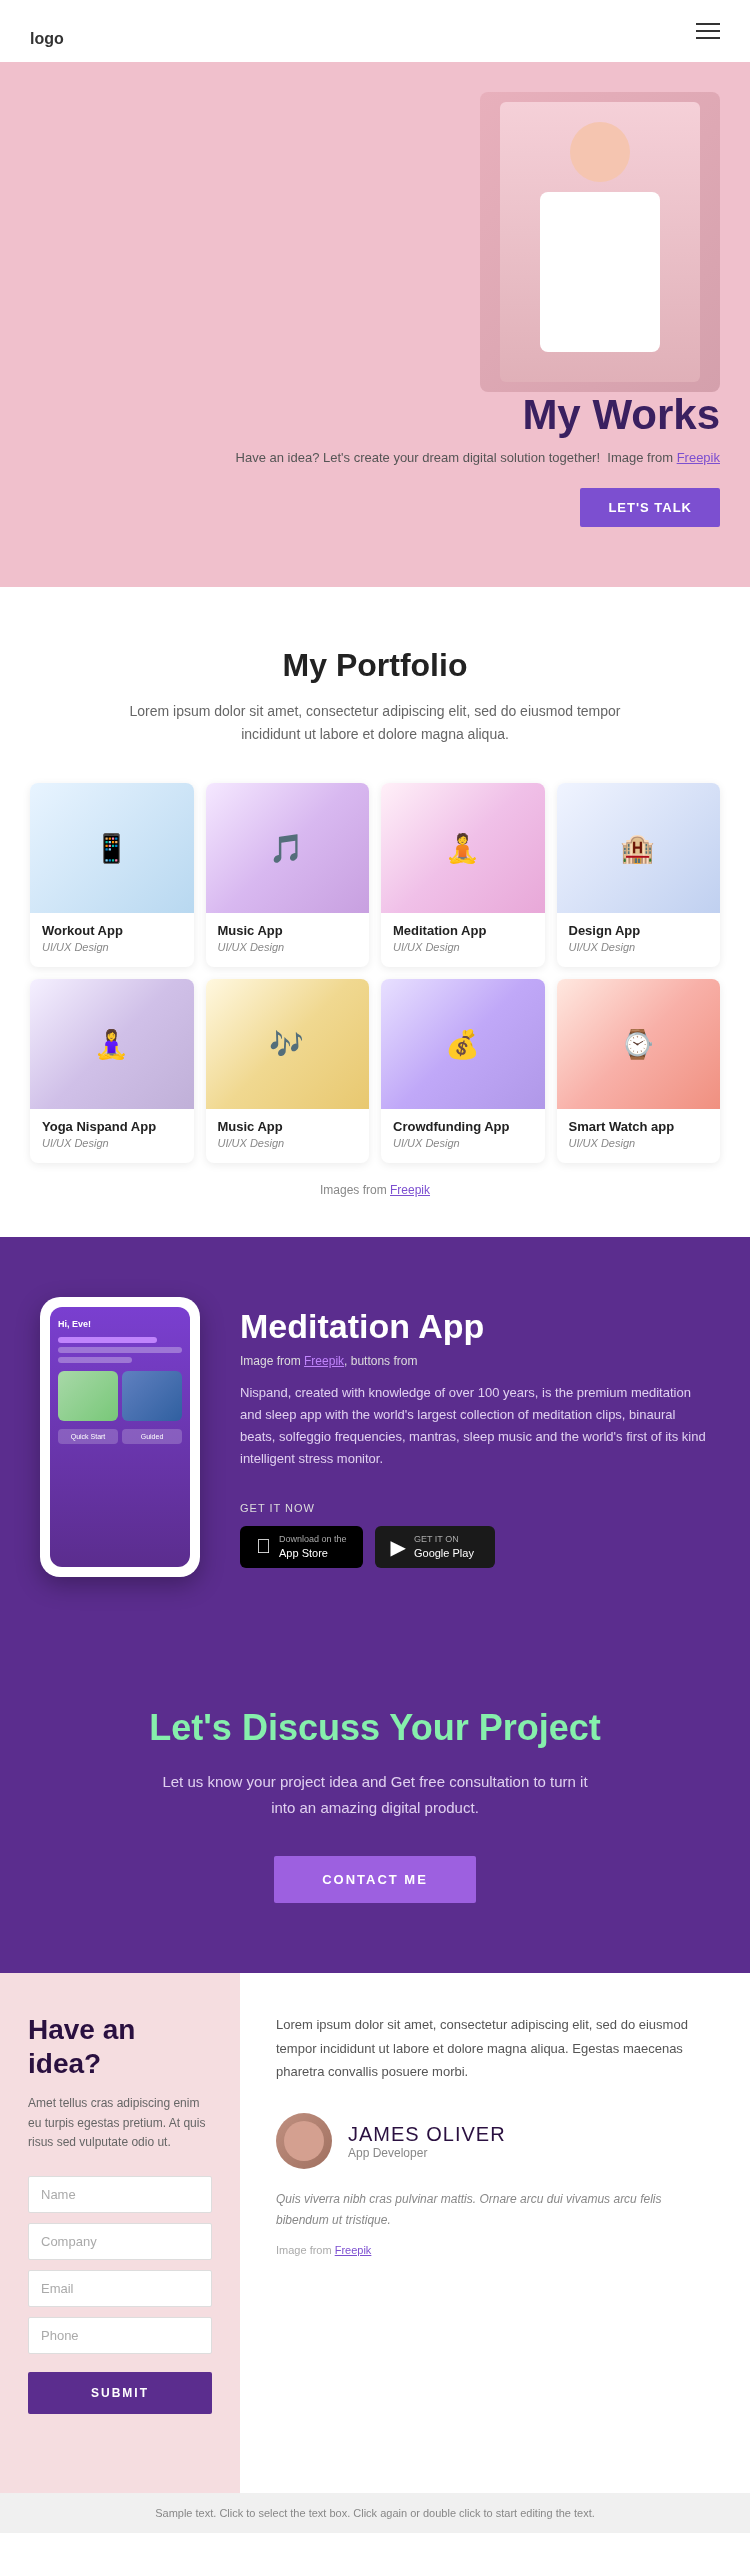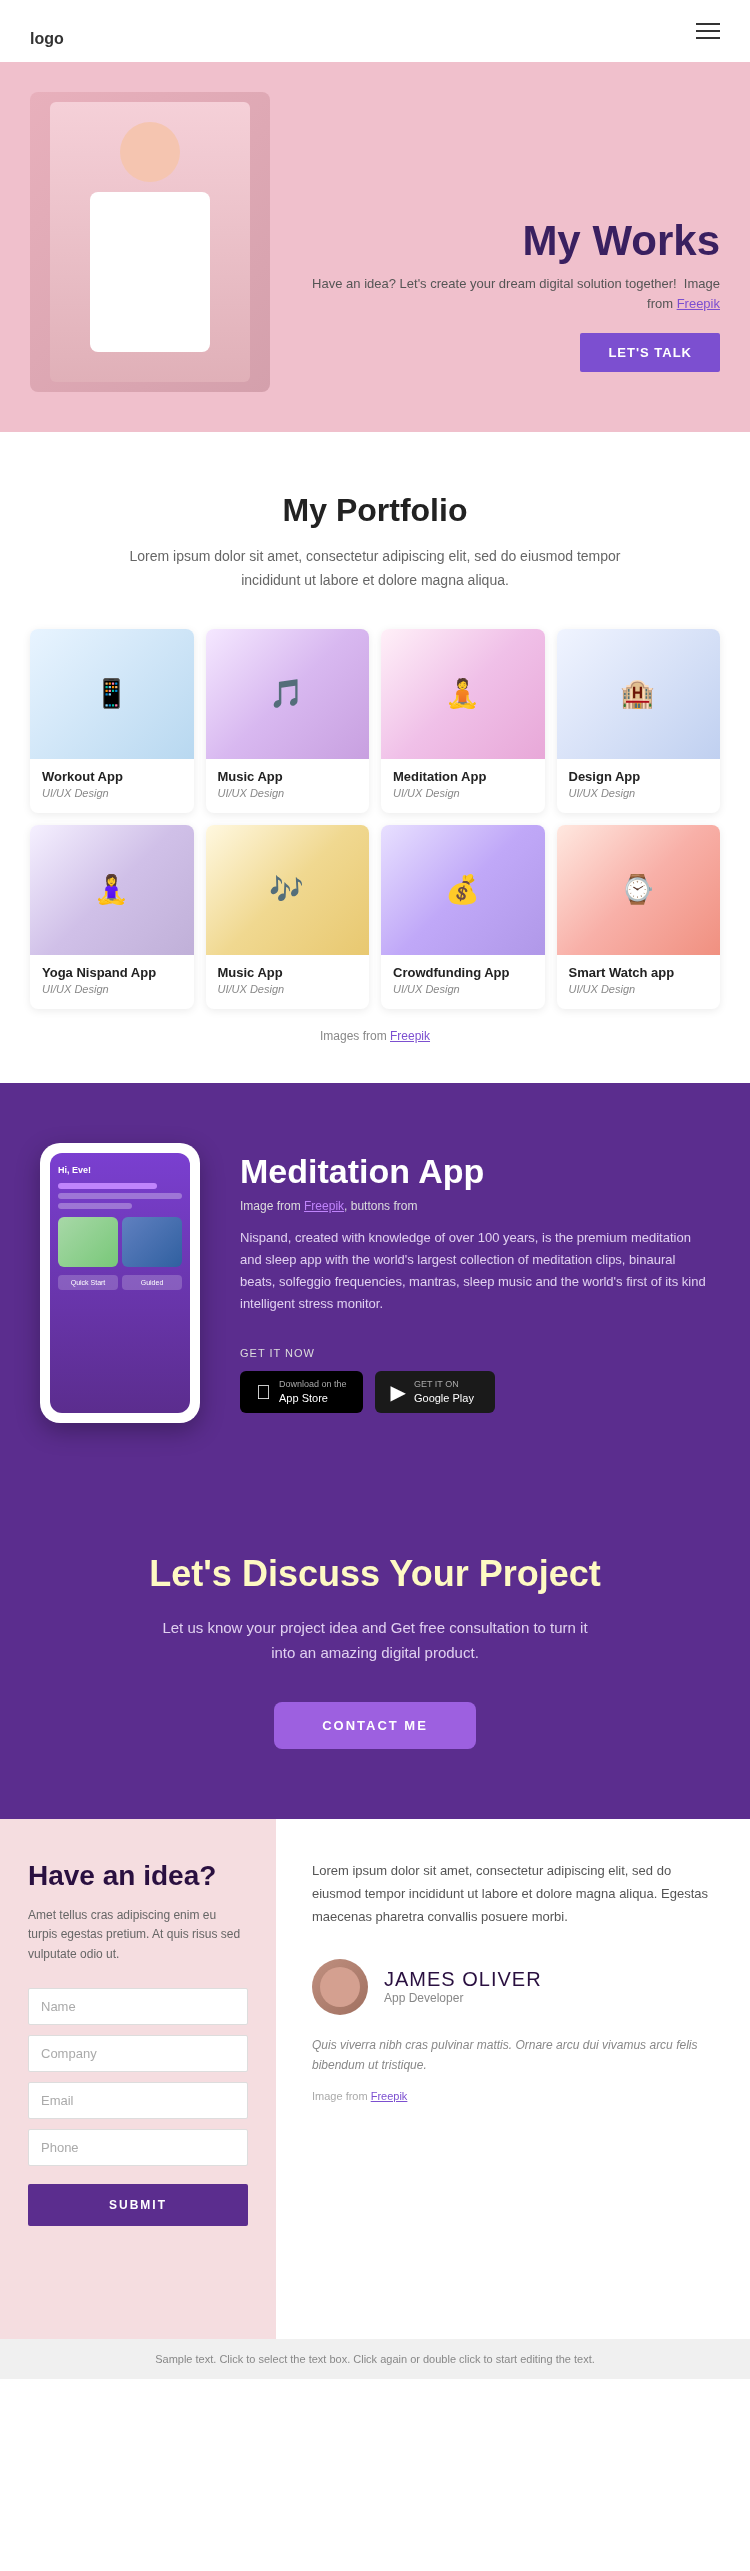--- a/index.html
+++ b/index.html
@@ -16,20 +16,21 @@
 
     
     .hero {
       background: #f0c0cc;
       min-height: 300px;
       position: relative;
       display: flex;
       align-items: flex-end;
       padding: 30px 30px 40px;
       overflow: hidden;
+      flex-direction: column;
     }
     .hero-image {
       width: 240px;
       height: 300px;
       background: linear-gradient(135deg, #e8b0bc 0%, #d4a0ac 100%);
       border-radius: 8px;
       flex-shrink: 0;
       display: flex;
       align-items: center;
       justify-content: center;
@@ -260,50 +261,50 @@
 
     
     .discuss-section {
       background: #5b2d8e;
       padding: 70px 40px;
       text-align: center;
     }
     .discuss-title {
       font-size: 36px;
       font-weight: 800;
-      color: #fef9c3;
+      color: #86efac;
       margin-bottom: 20px;
     }
     .discuss-desc {
       font-size: 15px;
       color: #e0d0f0;
       max-width: 440px;
       margin: 0 auto 36px;
       line-height: 1.7;
     }
     .contact-btn {
       background: #9d60e0;
       color: #fff;
       border: none;
       padding: 16px 48px;
       font-size: 13px;
       font-weight: 700;
       letter-spacing: 2px;
       cursor: pointer;
-      border-radius: 8px;
+      border-radius: 2px;
     }
 
     
     .idea-section {
       display: flex;
       min-height: 520px;
     }
     .idea-left {
       background: #f5dde0;
-      width: 276px;
+      width: 240px;
       flex-shrink: 0;
       padding: 40px 28px;
     }
     .idea-title {
       font-size: 28px;
       font-weight: 800;
       color: #2a1040;
       line-height: 1.2;
       margin-bottom: 14px;
     }

